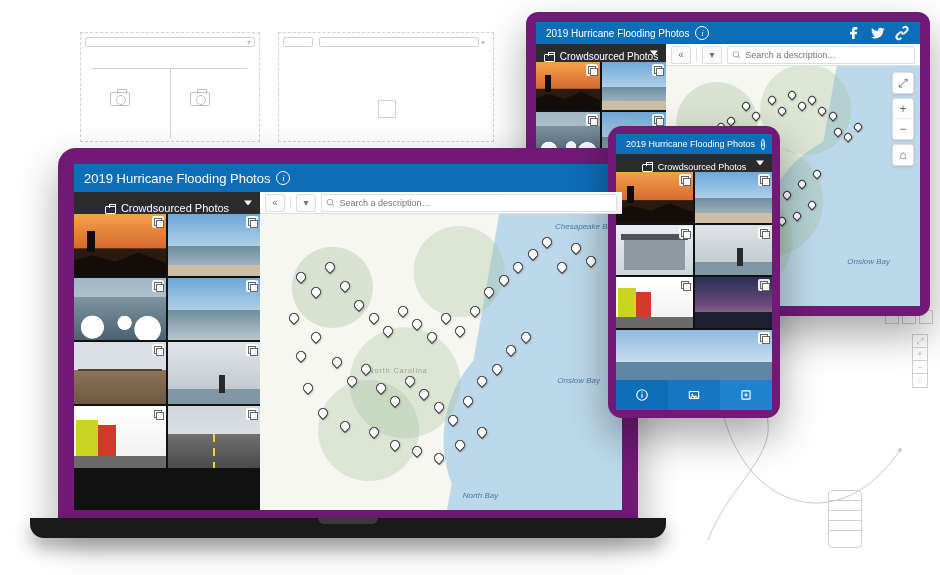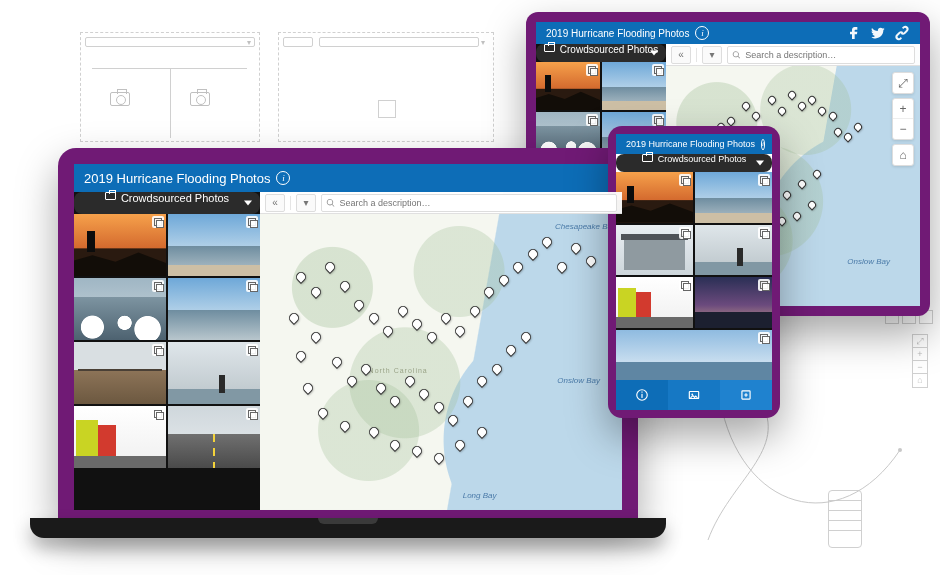--- a/index.html
+++ b/index.html
@@ -49,24 +49,23 @@
   .app-header.small { font-size: 10px; }
   .app-header .info-dot { display:inline-flex; align-items:center; justify-content:center; width:14px; height:14px; border-radius:50%; border:1.5px solid #fff; font-size:9px; margin-left:6px; font-family: Georgia, serif; font-style: italic; }
   .app-header .spacer { flex: 1; }
   .app-header .hdr-ico { width:16px; height:16px; margin-left:8px; opacity:.95; fill:#fff; }
 
   .panel-bar {
     background: #2b2b2b;
     color: #fff;
     font-size: 10px;
     display: flex;
-    align-items: flex-start;
+    align-items: flex-end;
     justify-content: center;
     position: relative;
-    border-radius: 8px;
   }
   .panel-bar .cam { width:11px; height:8px; border:1px solid #fff; border-radius:1px; margin-right:5px; position:relative; }
   .panel-bar .cam::before { content:""; position:absolute; top:-3px; left:3px; width:5px; height:3px; border:1px solid #fff; border-bottom:none; }
   .panel-bar .tri { position:absolute; right:8px; top:50%; transform:translateY(-50%); width:0; height:0; border-left:4px solid transparent; border-right:4px solid transparent; border-top:5px solid #fff; }
 
   .toolbar {
     background: #fff;
     border-bottom: 1px solid #e0e0e0;
     display: flex;
     align-items: center;
@@ -371,21 +370,21 @@
         <div class="tb-sep"></div>
         <div class="tb-btn">▾</div>
         <div class="tb-search">
           <svg viewBox="0 0 24 24">
               <path d="M10 2a8 8 0 1 0 4.9 14.3l5 5 1.4-1.4-5-5A8 8 0 0 0 10 2zm0 2a6 6 0 1 1 0 12 6 6 0 0 1 0-12z"></path>
             </svg>
           <input placeholder="Search a description…" style="">
         </div>
       </div>
       <span class="lbl" style="right:22px; top:58%;">Onslow Bay</span>
-      <span class="lbl" style="left:56%; bottom:10px;">Long Bay</span>
+      <span class="lbl" style="left:56%; bottom:10px;">North Bay</span>
       <span class="lbl" style="right:6px; top:30px;">Chesapeake Bay</span>
       <span class="lbl" style="left:30%; top:55%; color:#9aa488; font-style:normal; letter-spacing:1px; font-size:7px;">North Carolina</span>
 
       <div>
         <span class="pin" style="left:10%; top:25%;"></span>
           <span class="pin" style="left:14%; top:30%;"></span>
         <span class="pin" style="left:18%; top:22%;"></span>
           <span class="pin" style="left:22%; top:28%;"></span>
         <span class="pin" style="left:26%; top:34%;"></span>
           <span class="pin" style="left:30%; top:38%;"></span>

